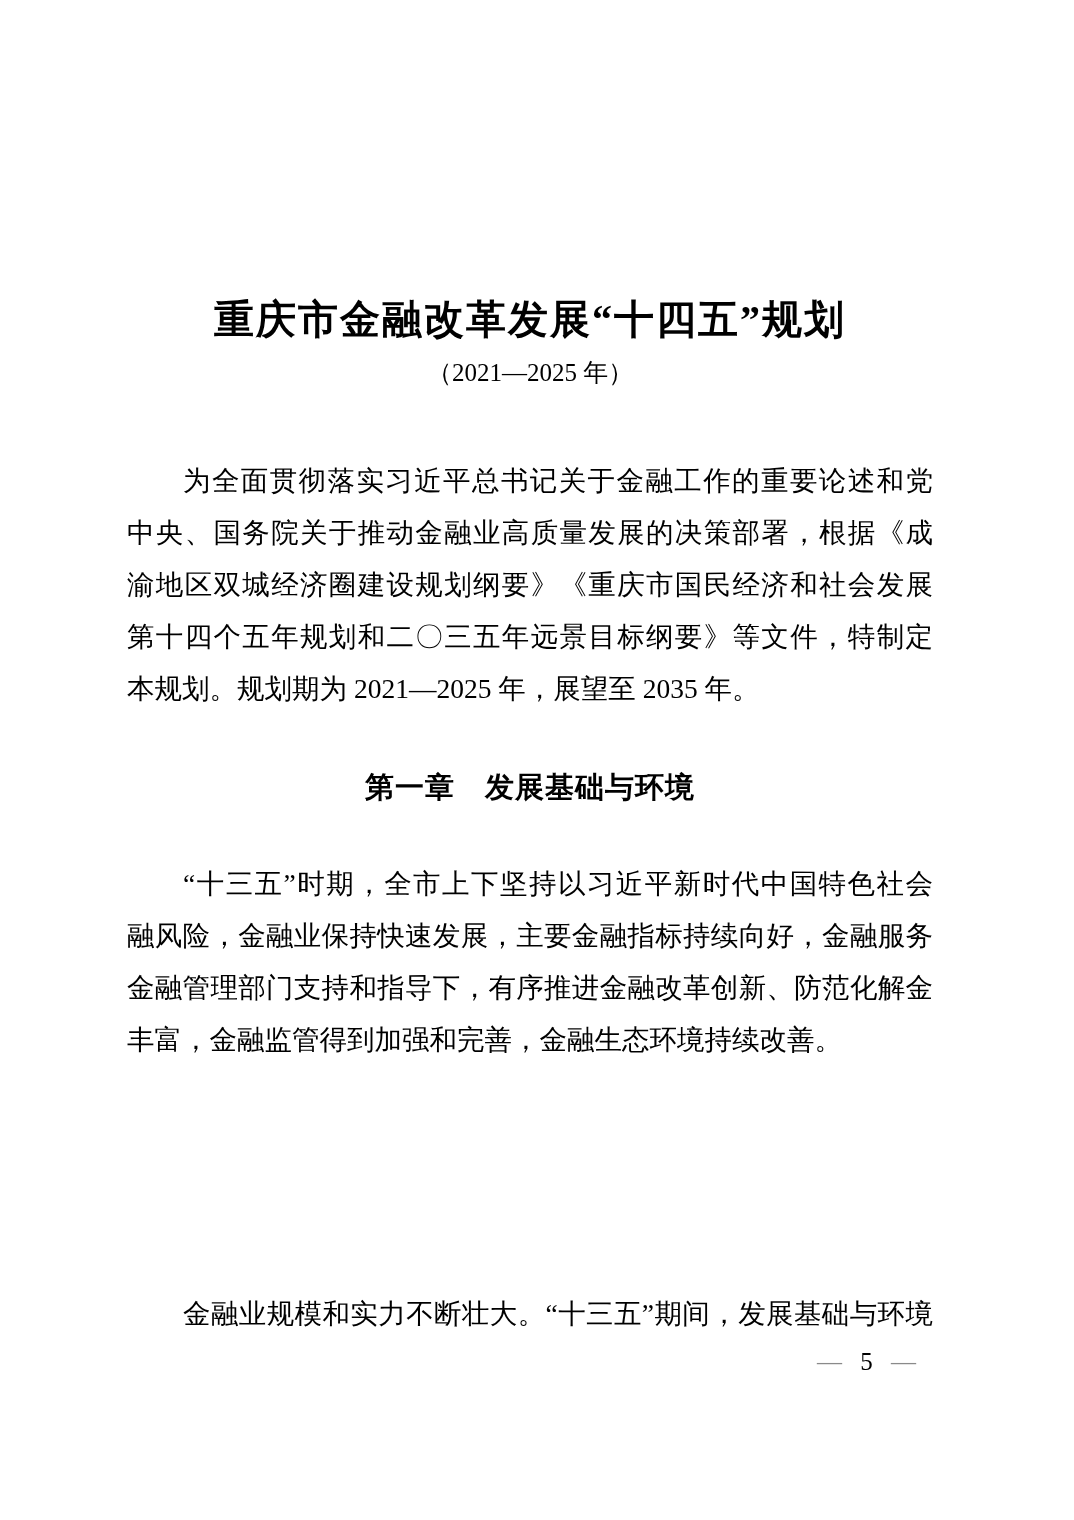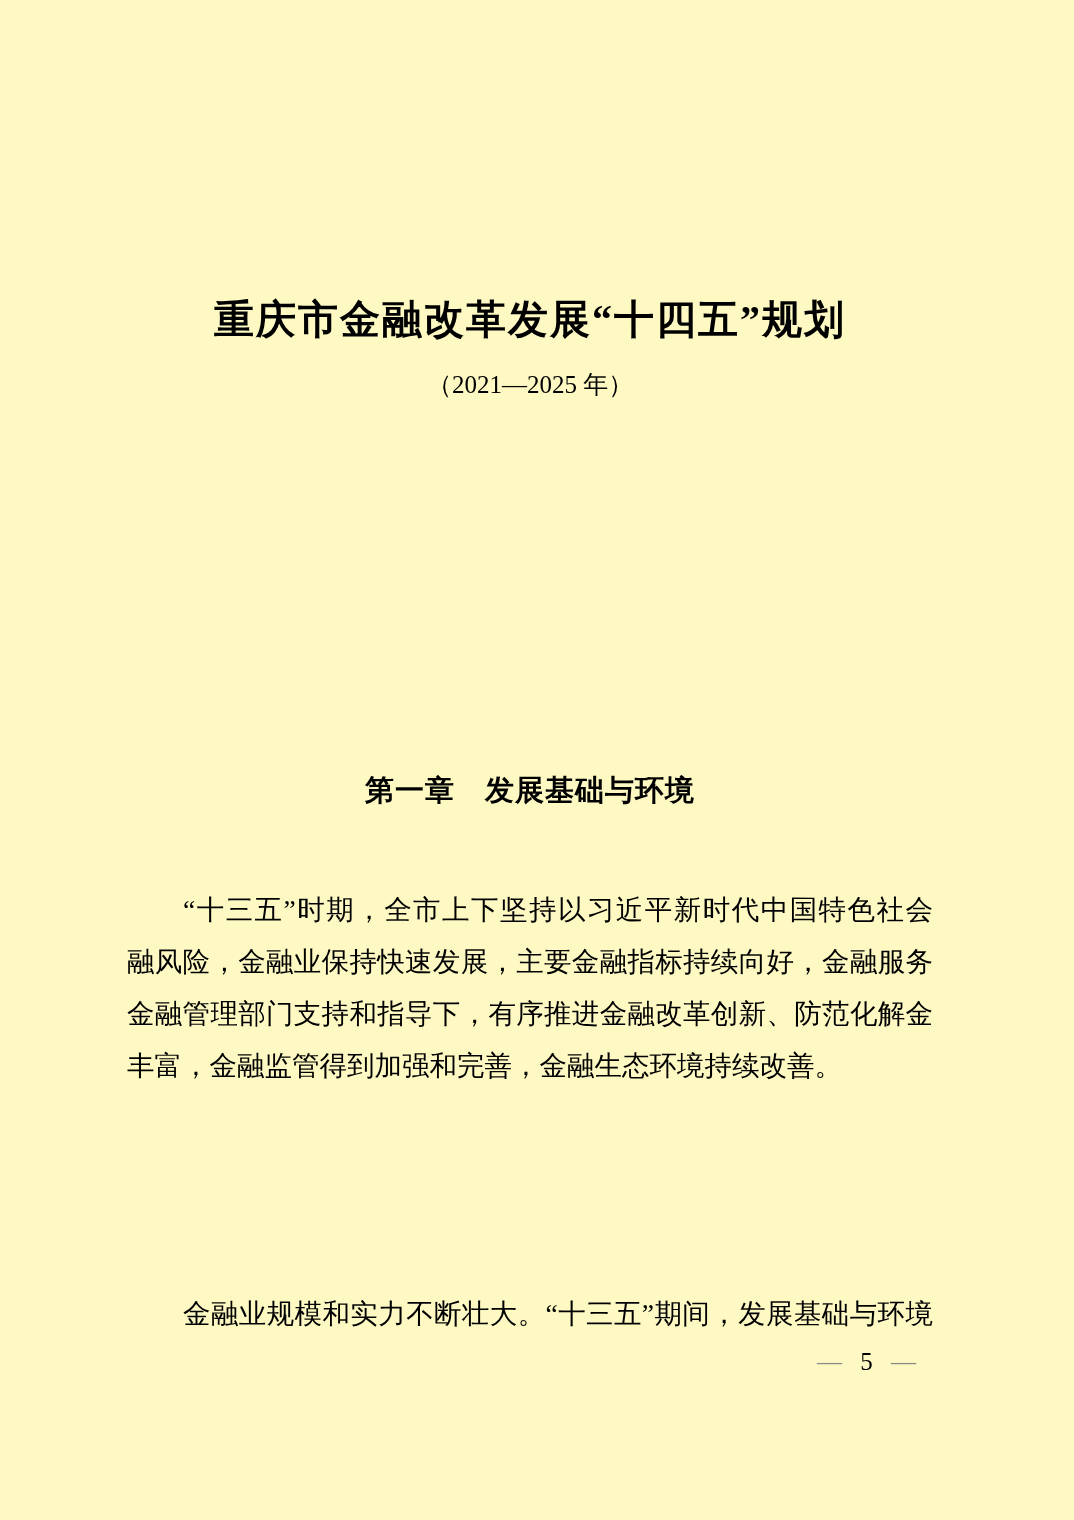--- a/index.html
+++ b/index.html
@@ -2,21 +2,21 @@
 <html><head>
 <meta charset="utf-8">
 <style>
   * { margin: 0; padding: 0; box-sizing: border-box; }
   html, body { background: #e8e8e8; }
   .page {
     position: relative;
     width: 1074px;
     height: 1520px;
     margin: 0 auto;
-    background: #fef9c3;
+    background: #ffffff;
     color: #000000;
     overflow: hidden;
     font-family: "Liberation Serif", "DejaVu Serif", serif;
   }
   .content-col {
     position: absolute;
     left: 127px;
     width: 806px;
   }
   
@@ -25,46 +25,46 @@
     text-align: center;
   }
   .doc-title {
     font-size: 40px;
     font-weight: bold;
     line-height: 56px;
     letter-spacing: 2px;
     white-space: nowrap;
   }
   .doc-subtitle {
-    margin-top: 20px;
+    margin-top: 8px;
     font-size: 25px;
     line-height: 34px;
     font-weight: normal;
   }
   
   .para { display: block; }
   .p1 { top: 455px; }
-  .p2 { top: 884px; }
+  .p2 { top: 858px; }
   .p3 { top: 1288px; }
   .ln {
     height: 52px;
     line-height: 52px;
     font-size: 27.5px;
     text-align: justify;
     text-align-last: justify;
     text-justify: inter-character;
     overflow: hidden;
   }
   .ln-first { text-indent: 56px; }
   .ln-last  { text-align-last: left; }
   
   .chapter-heading {
     top: 765px;
     text-align: center;
-    font-family: Liberation Serif, serif;
+    font-family: Liberation Mono, monospace;
     font-size: 29px;
     font-weight: bold;
     line-height: 50px;
     letter-spacing: 1px;
   }
   .section-heading {
     top: 1228px;
     text-align: center;
     font-size: 27px;
     font-weight: bold;
@@ -87,20 +87,27 @@
 </head>
 <body>
 
 <div class="page">
 
   <div class="content-col title-block">
     <h1 class="doc-title">重庆市金融改革发展“十四五”规划</h1>
     <div class="doc-subtitle">（2021—2025 年）</div>
   </div>
 
+  <div class="content-col para p1">
+    <div class="ln ln-first">为全面贯彻落实习近平总书记关于金融工作的重要论述和党</div>
+    <div class="ln">中央、国务院关于推动金融业高质量发展的决策部署，根据《成</div>
+    <div class="ln">渝地区双城经济圈建设规划纲要》《重庆市国民经济和社会发展</div>
+    <div class="ln">第十四个五年规划和二〇三五年远景目标纲要》等文件，特制定</div>
+    <div class="ln ln-last">本规划。规划期为 2021—2025 年，展望至 2035 年。</div>
+  </div>
 
   <h2 class="content-col chapter-heading">第一章　发展基础与环境</h2>
 
   <div class="content-col para p2">
     <div class="ln ln-first">“十三五”时期，全市上下坚持以习近平新时代中国特色社会</div>
     <div class="ln">融风险，金融业保持快速发展，主要金融指标持续向好，金融服务</div>
     <div class="ln">金融管理部门支持和指导下，有序推进金融改革创新、防范化解金</div>
     <div class="ln ln-last">丰富，金融监管得到加强和完善，金融生态环境持续改善。</div>
   </div>
 

